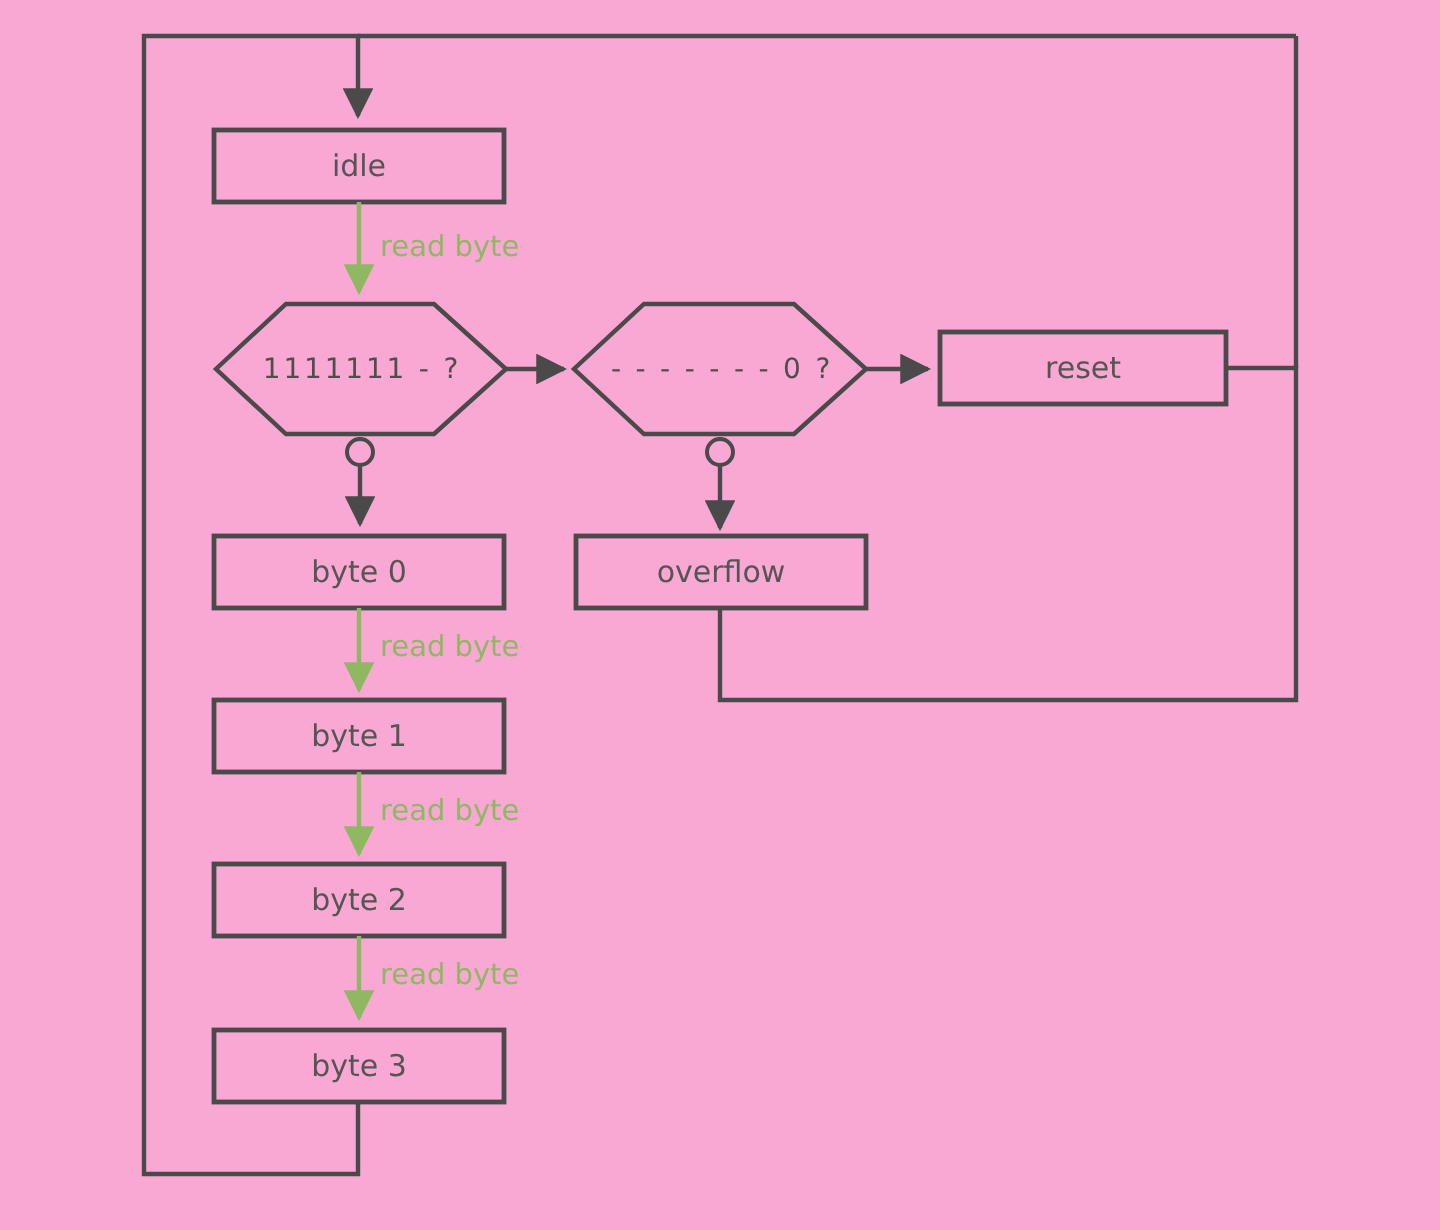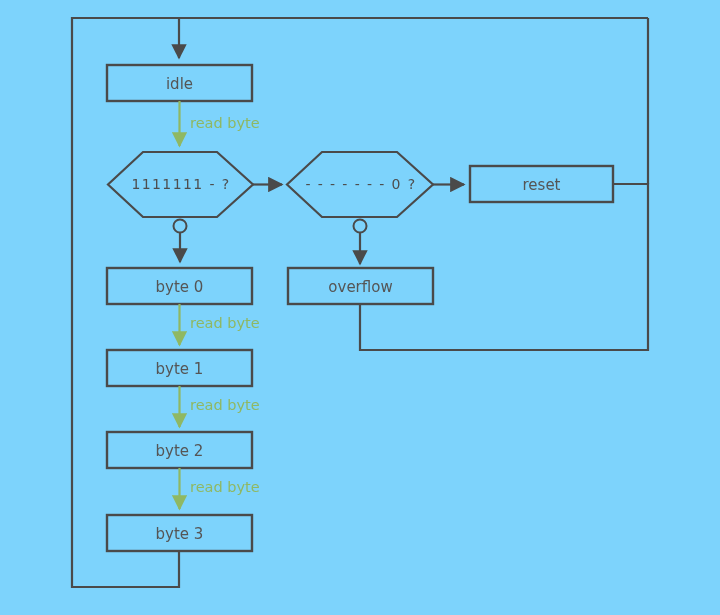--- a/index.html
+++ b/index.html
@@ -11,21 +11,21 @@
   body {
     width: 720px;
     height: 615px;
     font-family: "DejaVu Sans", sans-serif;
     overflow: hidden;
   }
   #diagram-root {
     position: relative;
     width: 720px;
     height: 615px;
-    background: #7dd3fc;
+    background: #f9a8d4;
   }
   svg#diagram-svg {
     position: absolute;
     left: 0;
     top: 0;
     width: 720px;
     height: 615px;
     display: block;
   }
   .node-label {

